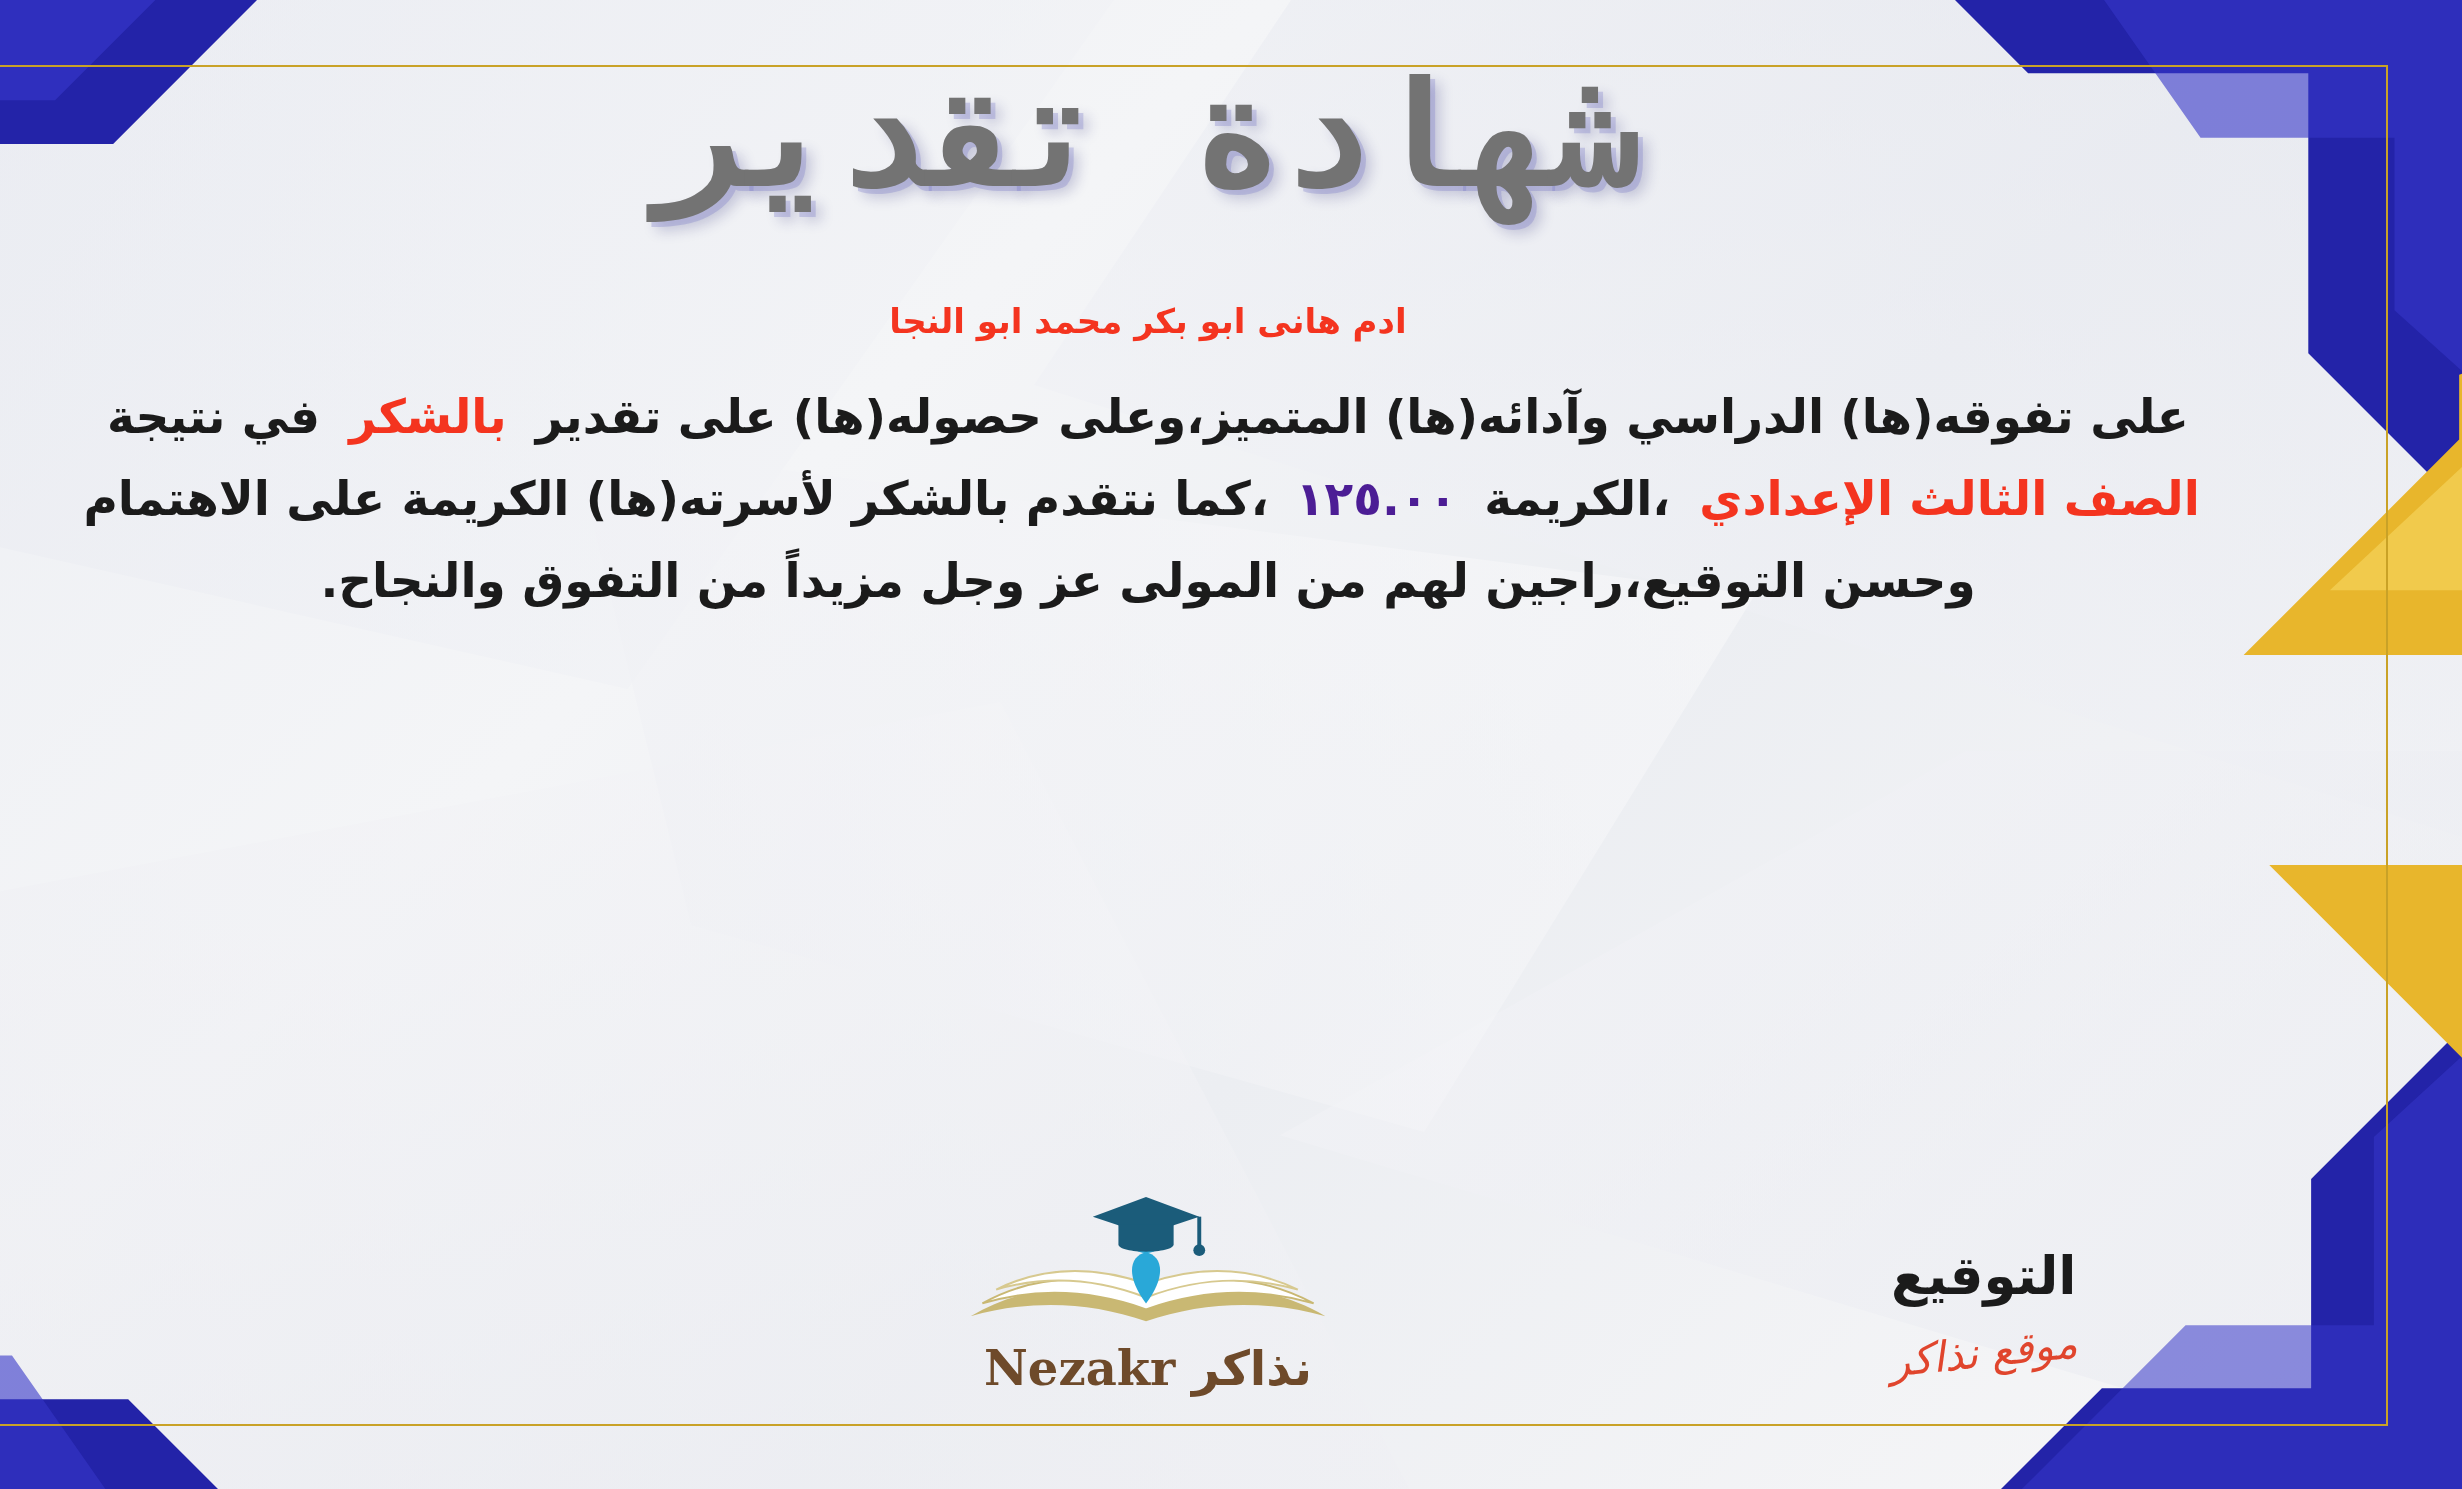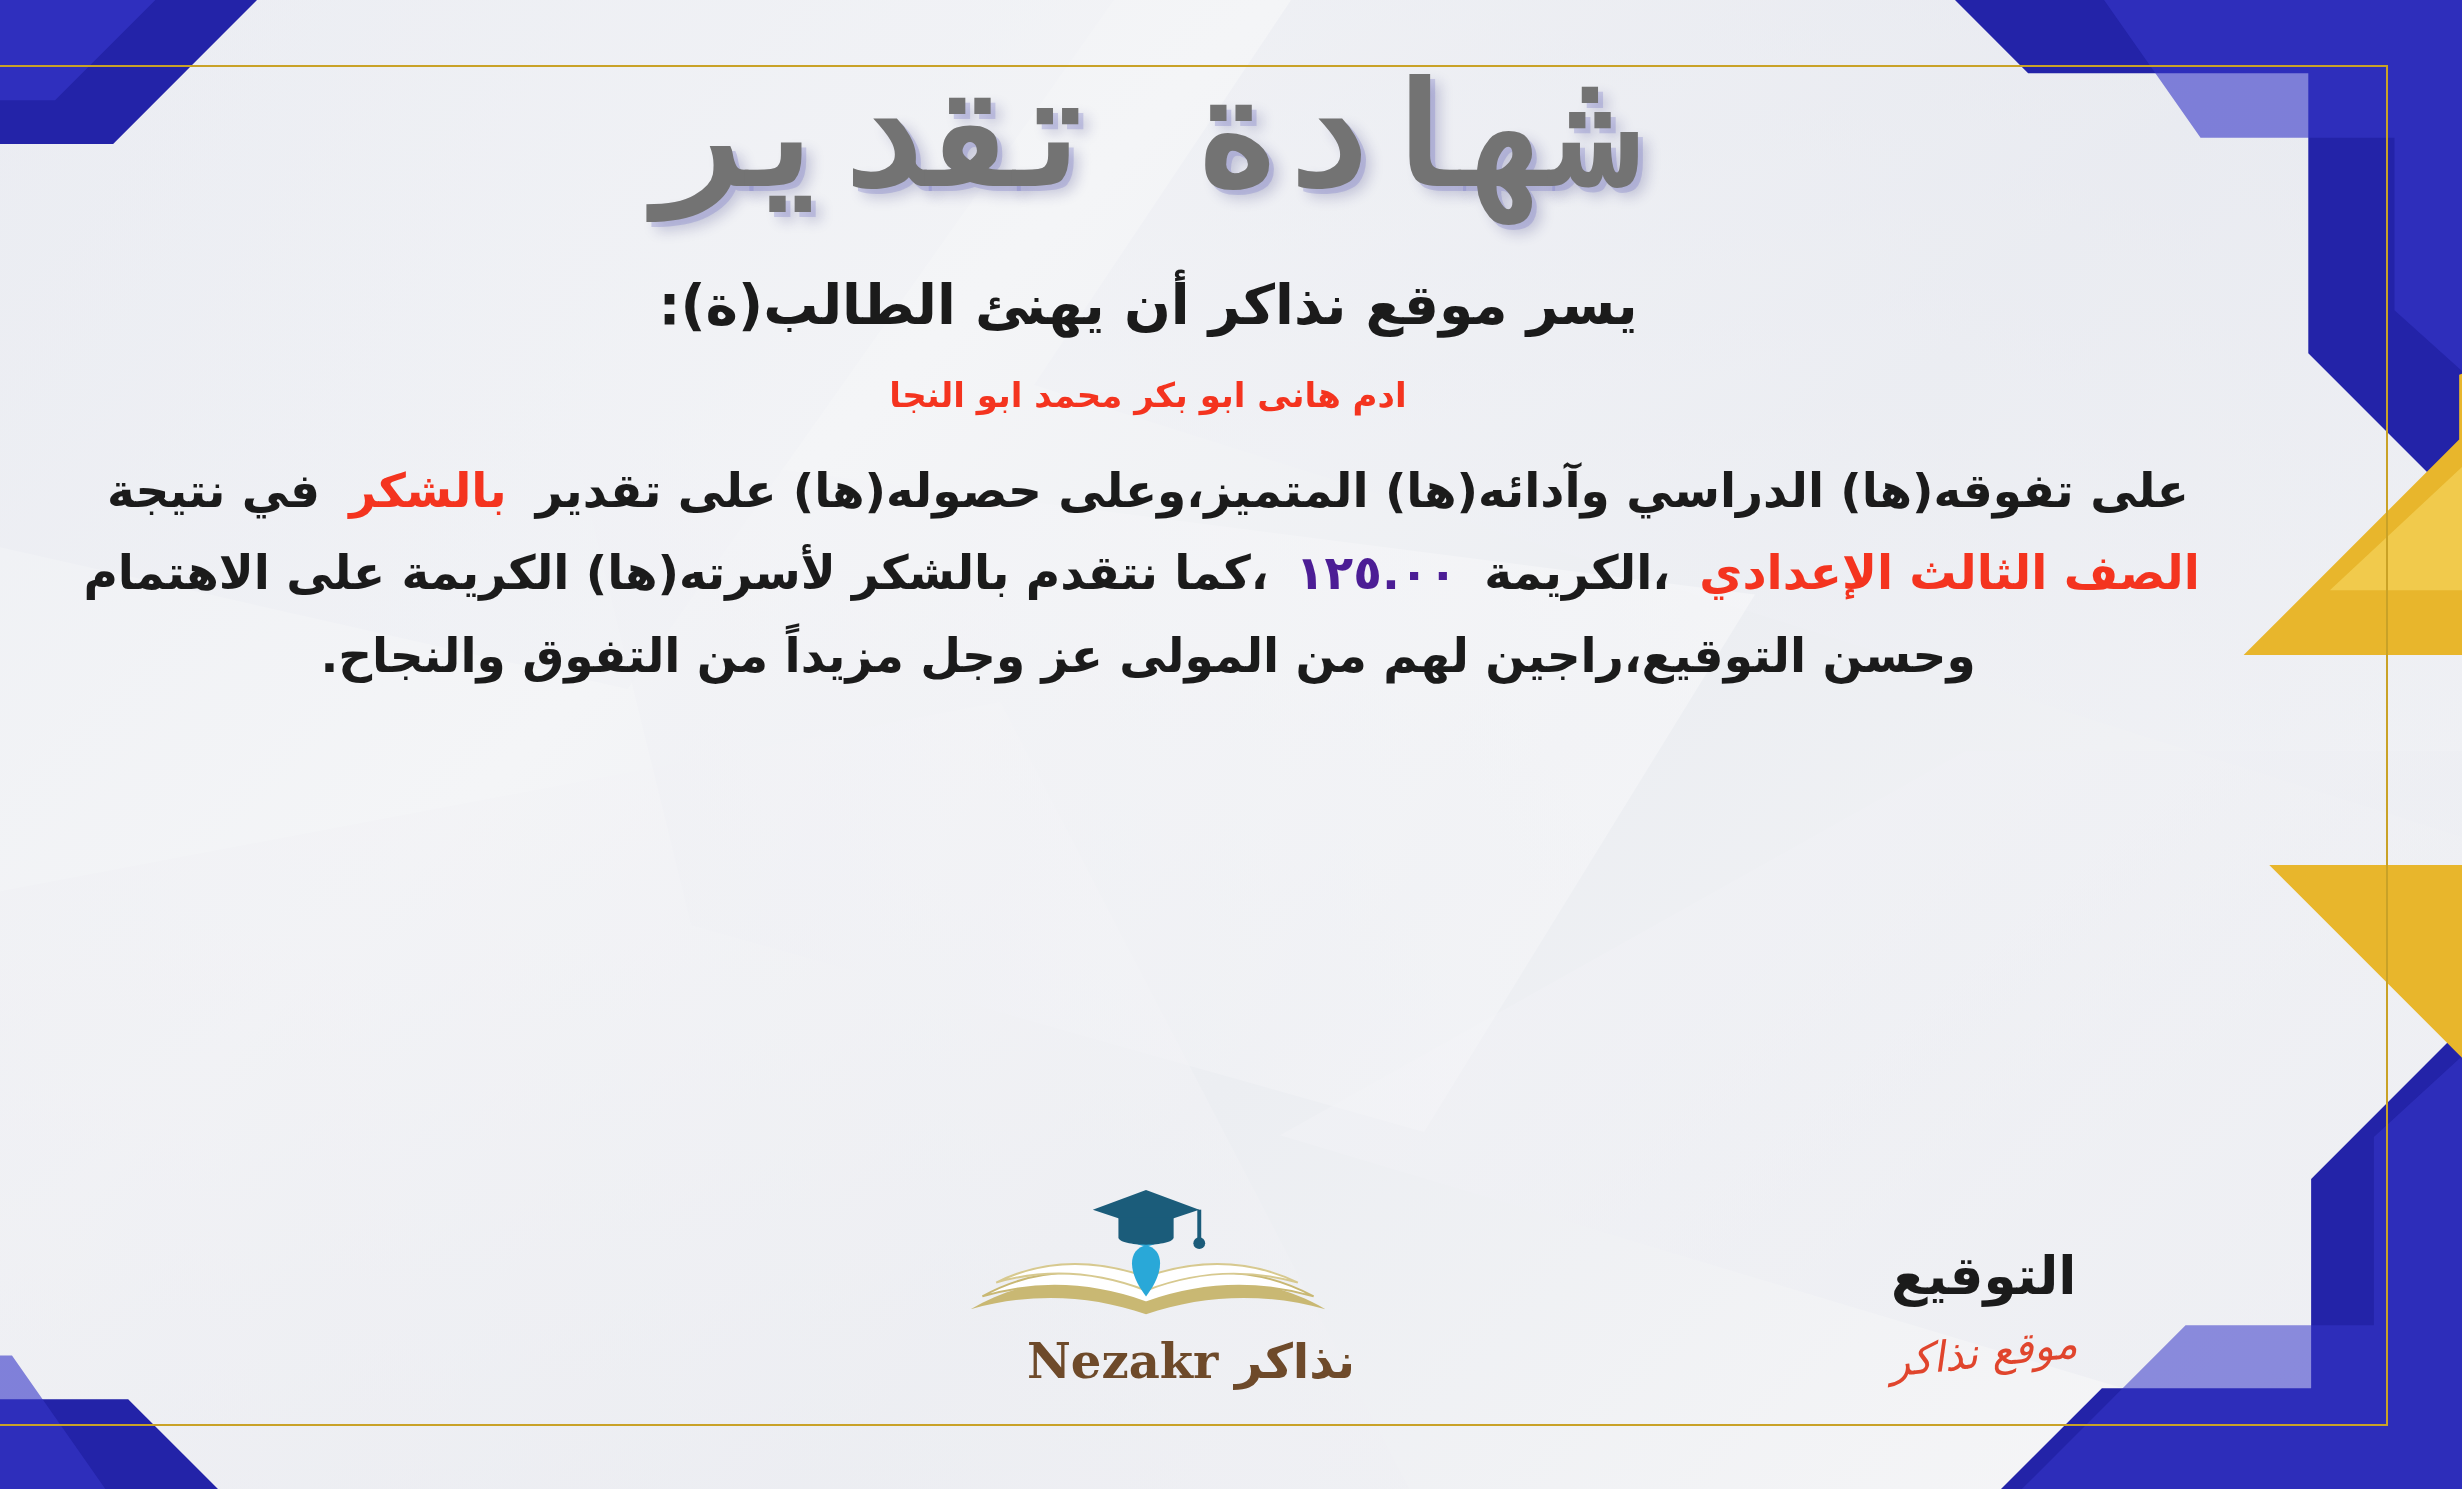--- a/index.html
+++ b/index.html
@@ -170,23 +170,23 @@
     font-style: italic;
     font-size: 42px;
     color: #e0452d;
     transform: rotate(-6deg);
   }
 
   .logo-area {
     position: absolute;
     left: 50%;
     transform: translateX(-50%);
-    bottom: 17px;
+    bottom: 10px;
     width: 414px;
-    text-align: right;
+    text-align: center;
   }
   .logo-mark { width: 414px; height: 158px; }
   .logo-text {
     margin-top: -3px;
     font-size: 48px;
     font-weight: bold;
     color: #6e4a2a;
     letter-spacing: 0px;
     direction: rtl;
   }
@@ -237,21 +237,20 @@
   </div>
 
   <div class="gold-frame"></div>
 
   <div class="content">
 
     <div class="cert-title">شهادة تقدير</div>
 
     <div class="body-block">
 
-      <div class="line-intro">يسر موقع نذاكر أن يهنئ الطالب(ة):</div>
 
       <div class="student-name">ادم هانى ابو بكر محمد ابو النجا</div>
 
       <div class="paragraph">
         <span>على تفوقه(ها) الدراسي وآدائه(ها) المتميز،وعلى حصوله(ها) على تقدير</span>
         <span class="hl">بالشكر</span>
         <span>في نتيجة</span>
         <span class="hl">الصف الثالث الإعدادي</span>
         <span>،الكريمة</span>
         <span class="hl-num">١٢٥.٠٠</span>

